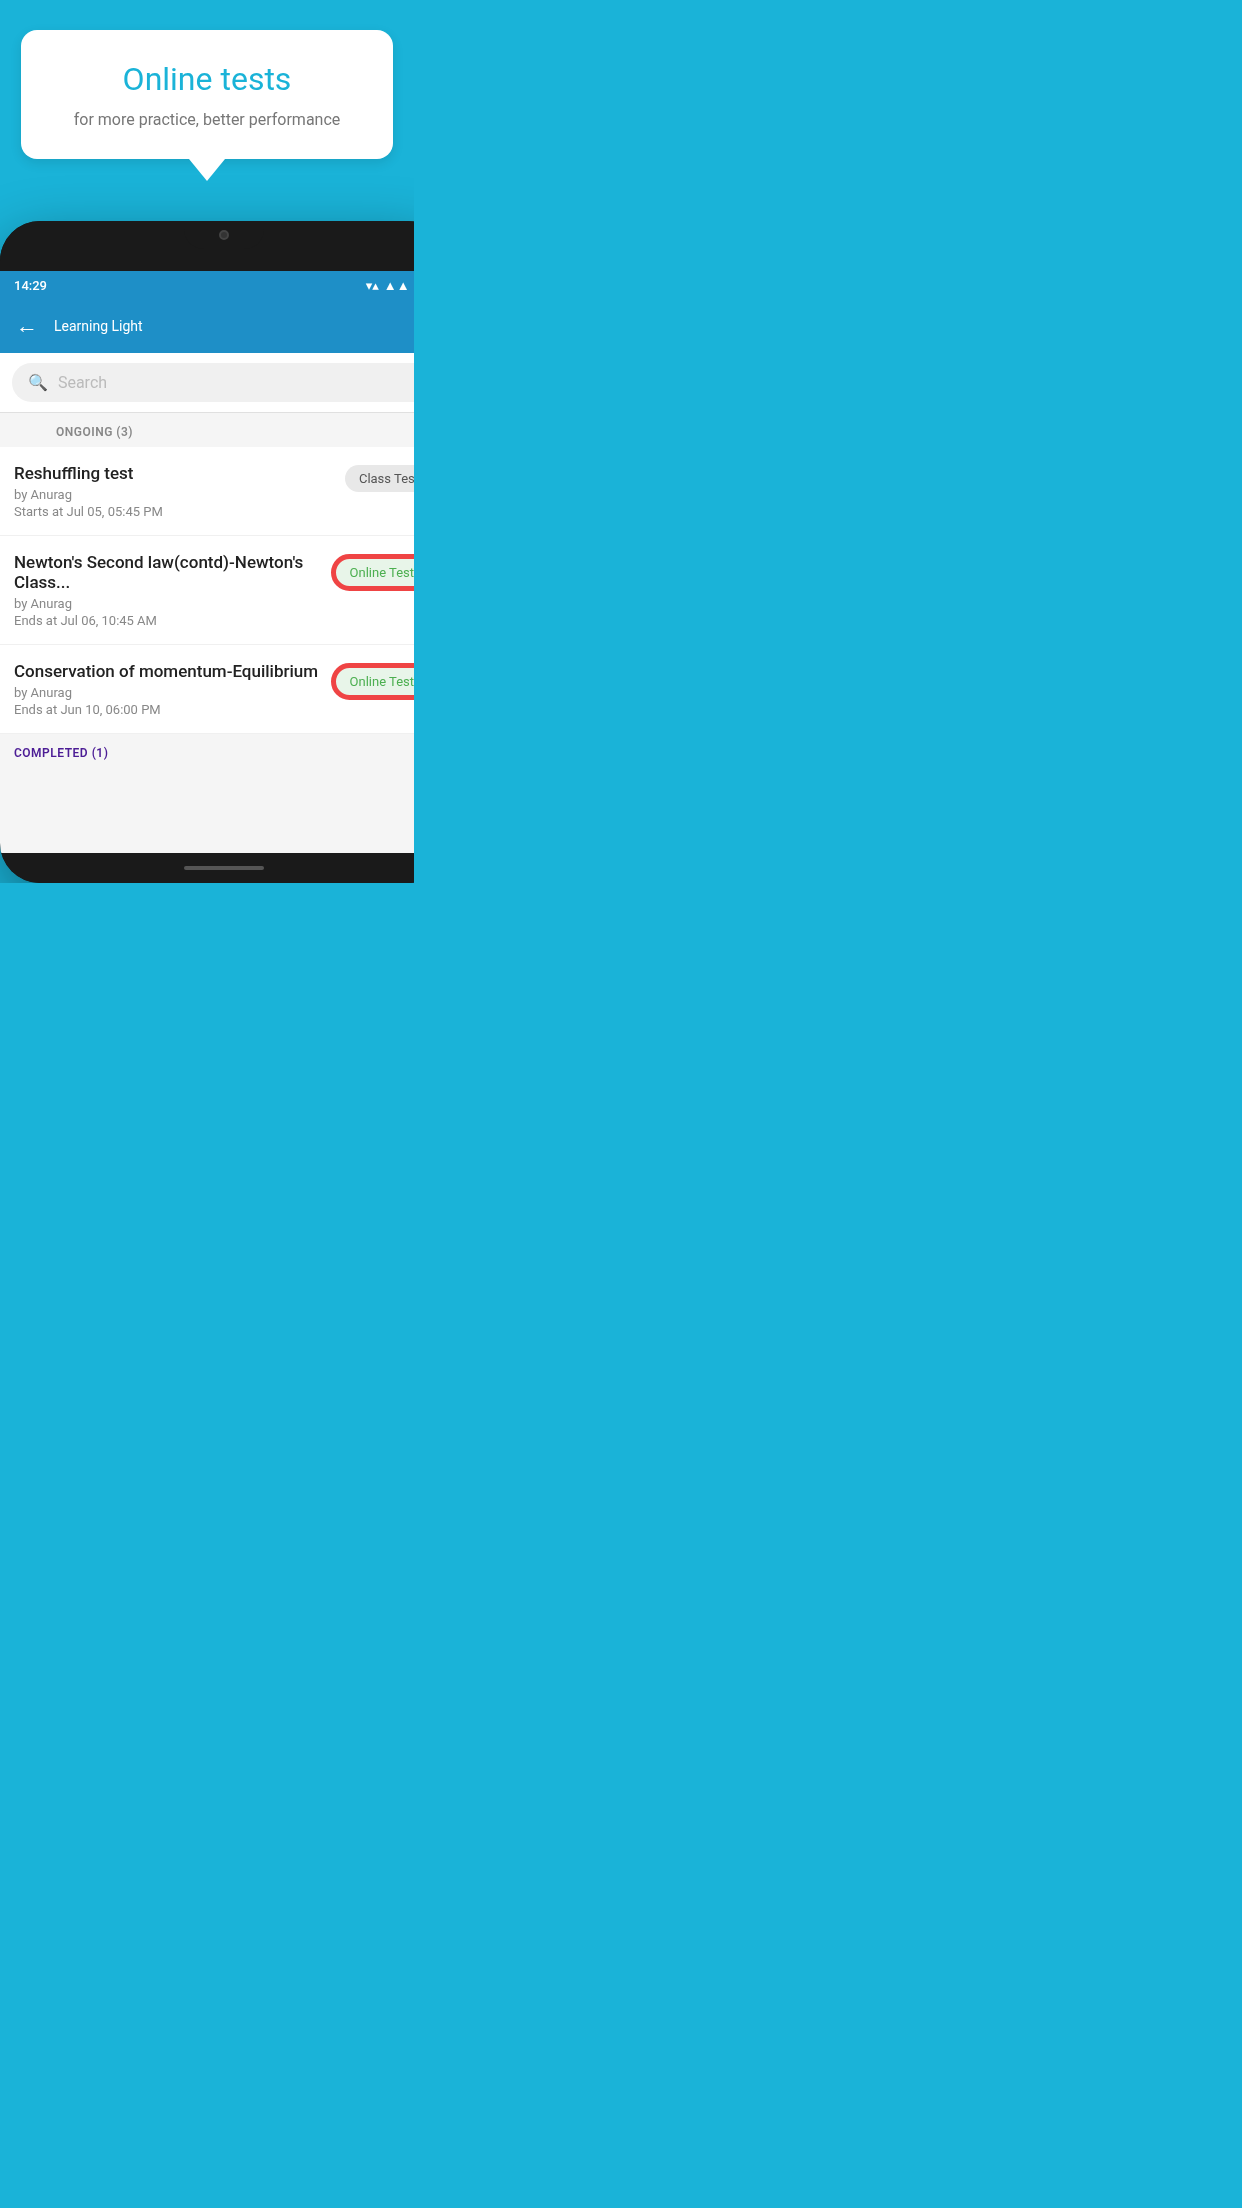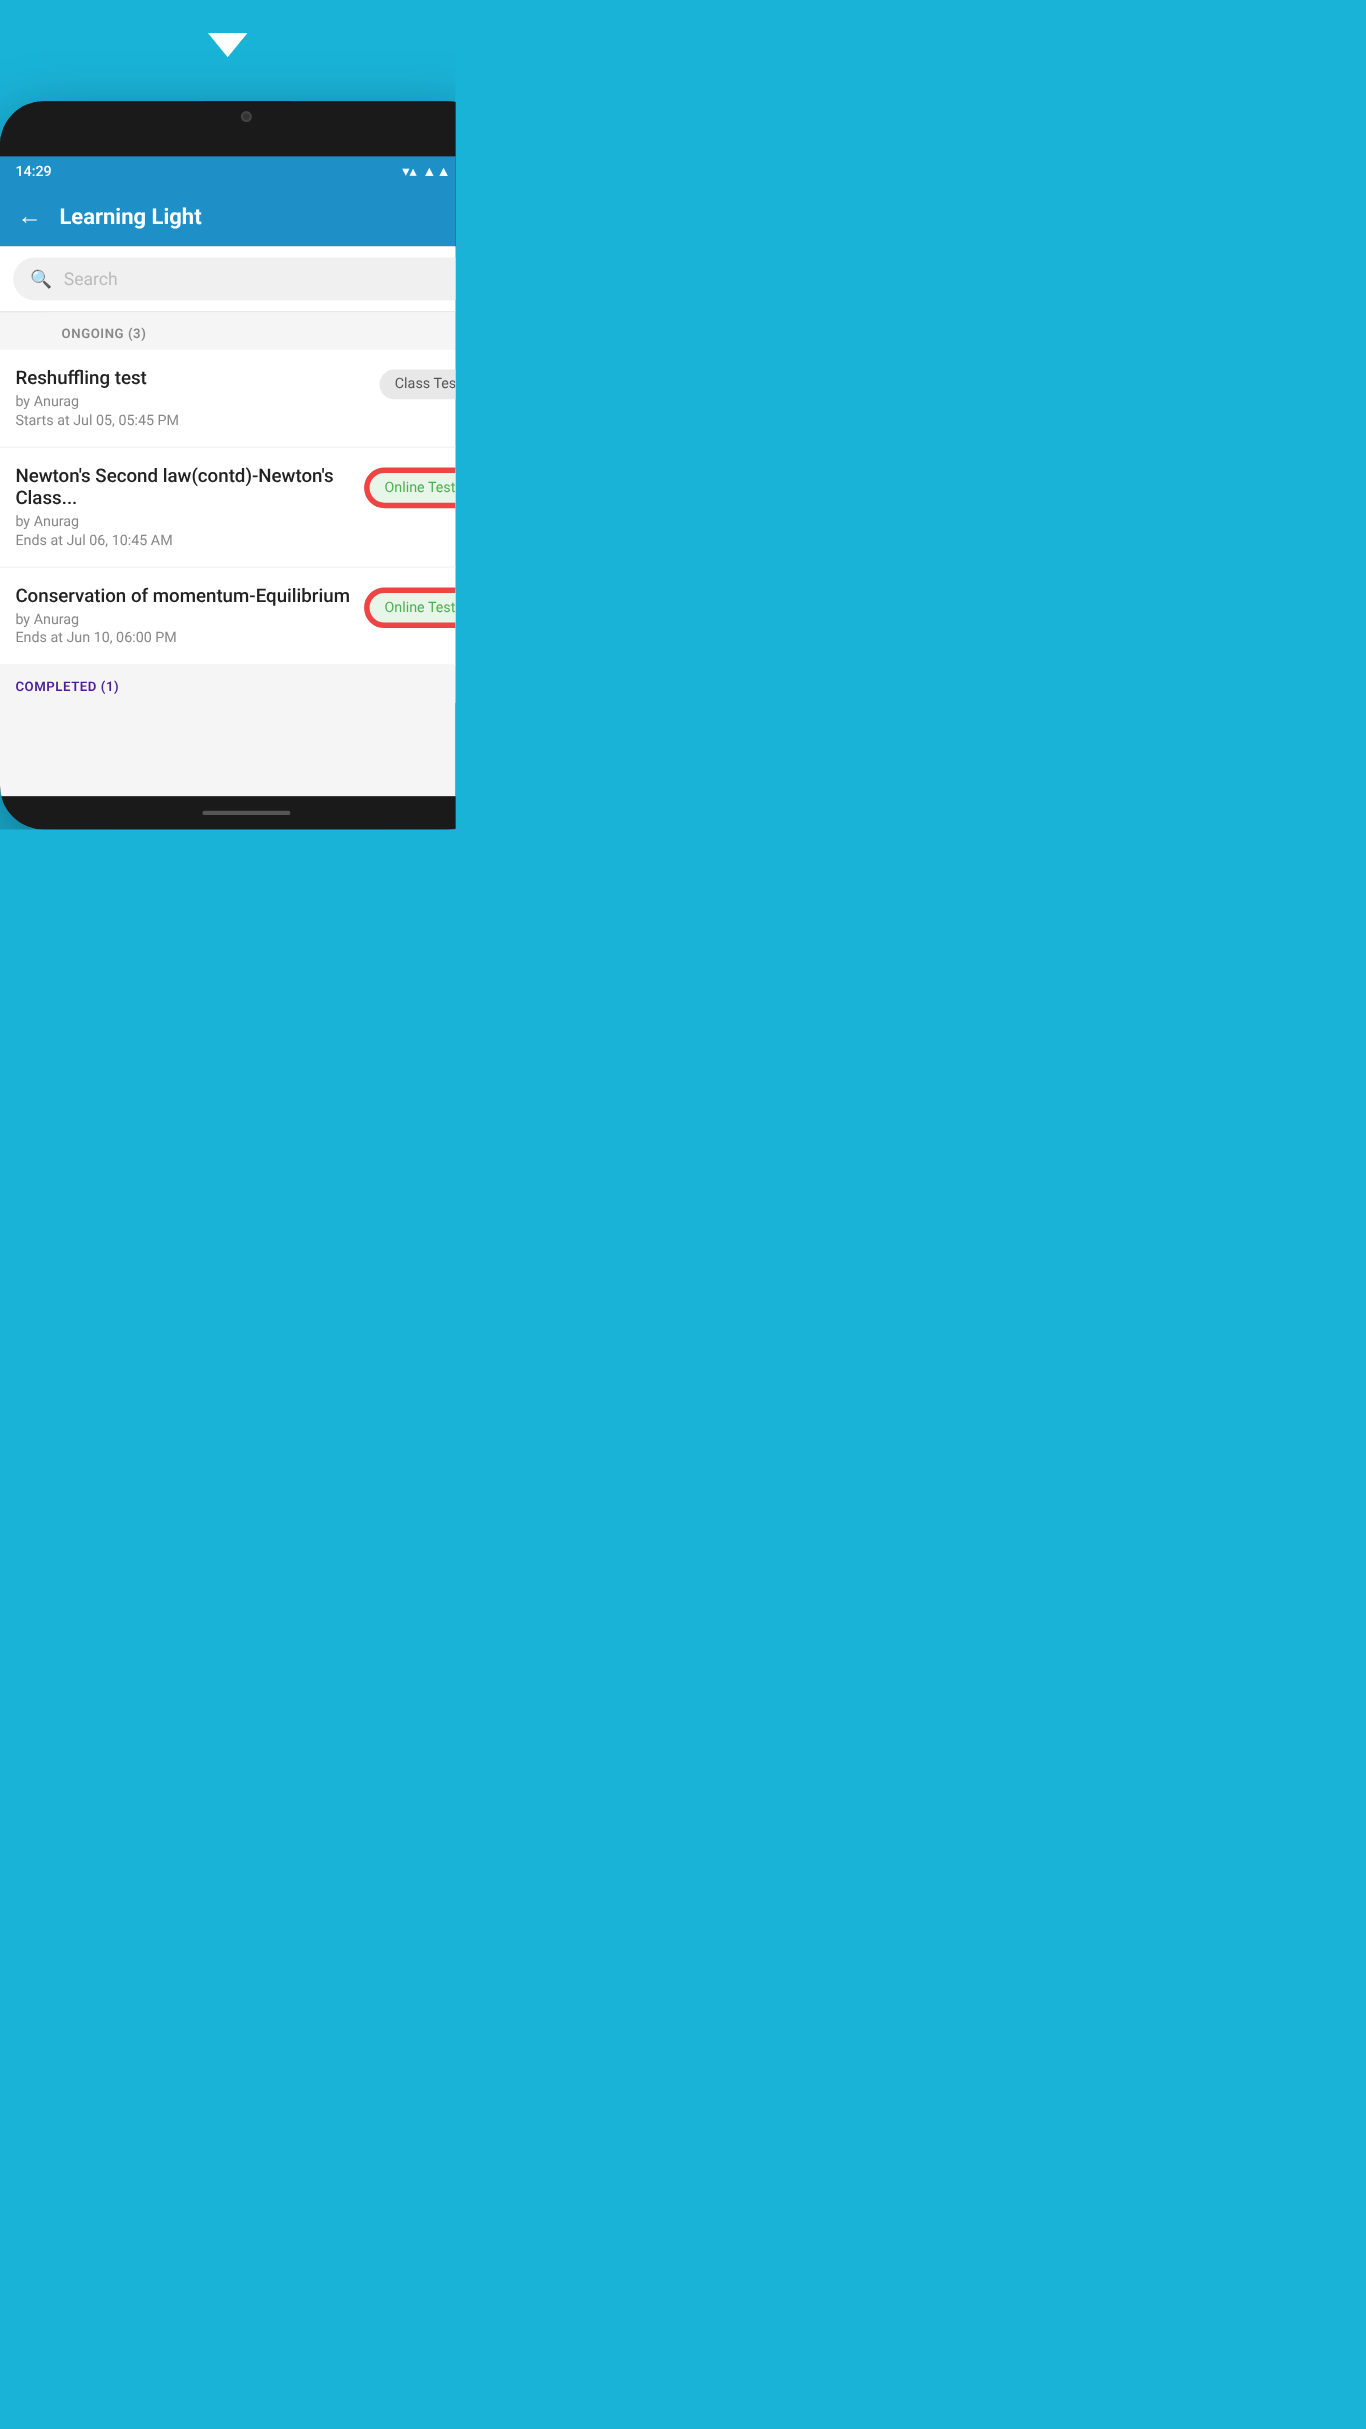--- a/index.html
+++ b/index.html
@@ -135,22 +135,22 @@
     }
 
     .back-arrow {
       color: white;
       font-size: 22px;
       cursor: pointer;
     }
 
     .app-title {
       color: white;
-      font-size: 20px;
-      font-weight: 700;
+      font-size: 14px;
+      font-weight: 400;
     }
 
     
     .tabs-bar {
       background: white;
       display: flex;
       border-bottom: 1px solid #e0e0e0;
       overflow: hidden;
     }
 
@@ -303,20 +303,24 @@
       width: 80px;
       height: 4px;
       background: #555;
       border-radius: 2px;
     }
   </style>
 </head>
 <body>
 
 <div class="speech-bubble-container">
+  <div class="speech-bubble">
+    <div class="speech-bubble-title">Online tests</div>
+    <div class="speech-bubble-subtitle">for more practice, better performance</div>
+  </div>
   <div class="speech-bubble-arrow"></div>
 </div>
 
 <div class="phone-mockup">
 
   <div class="phone-top-bar">
     <div class="phone-notch">
       <div class="phone-camera"></div>
     </div>
   </div>

